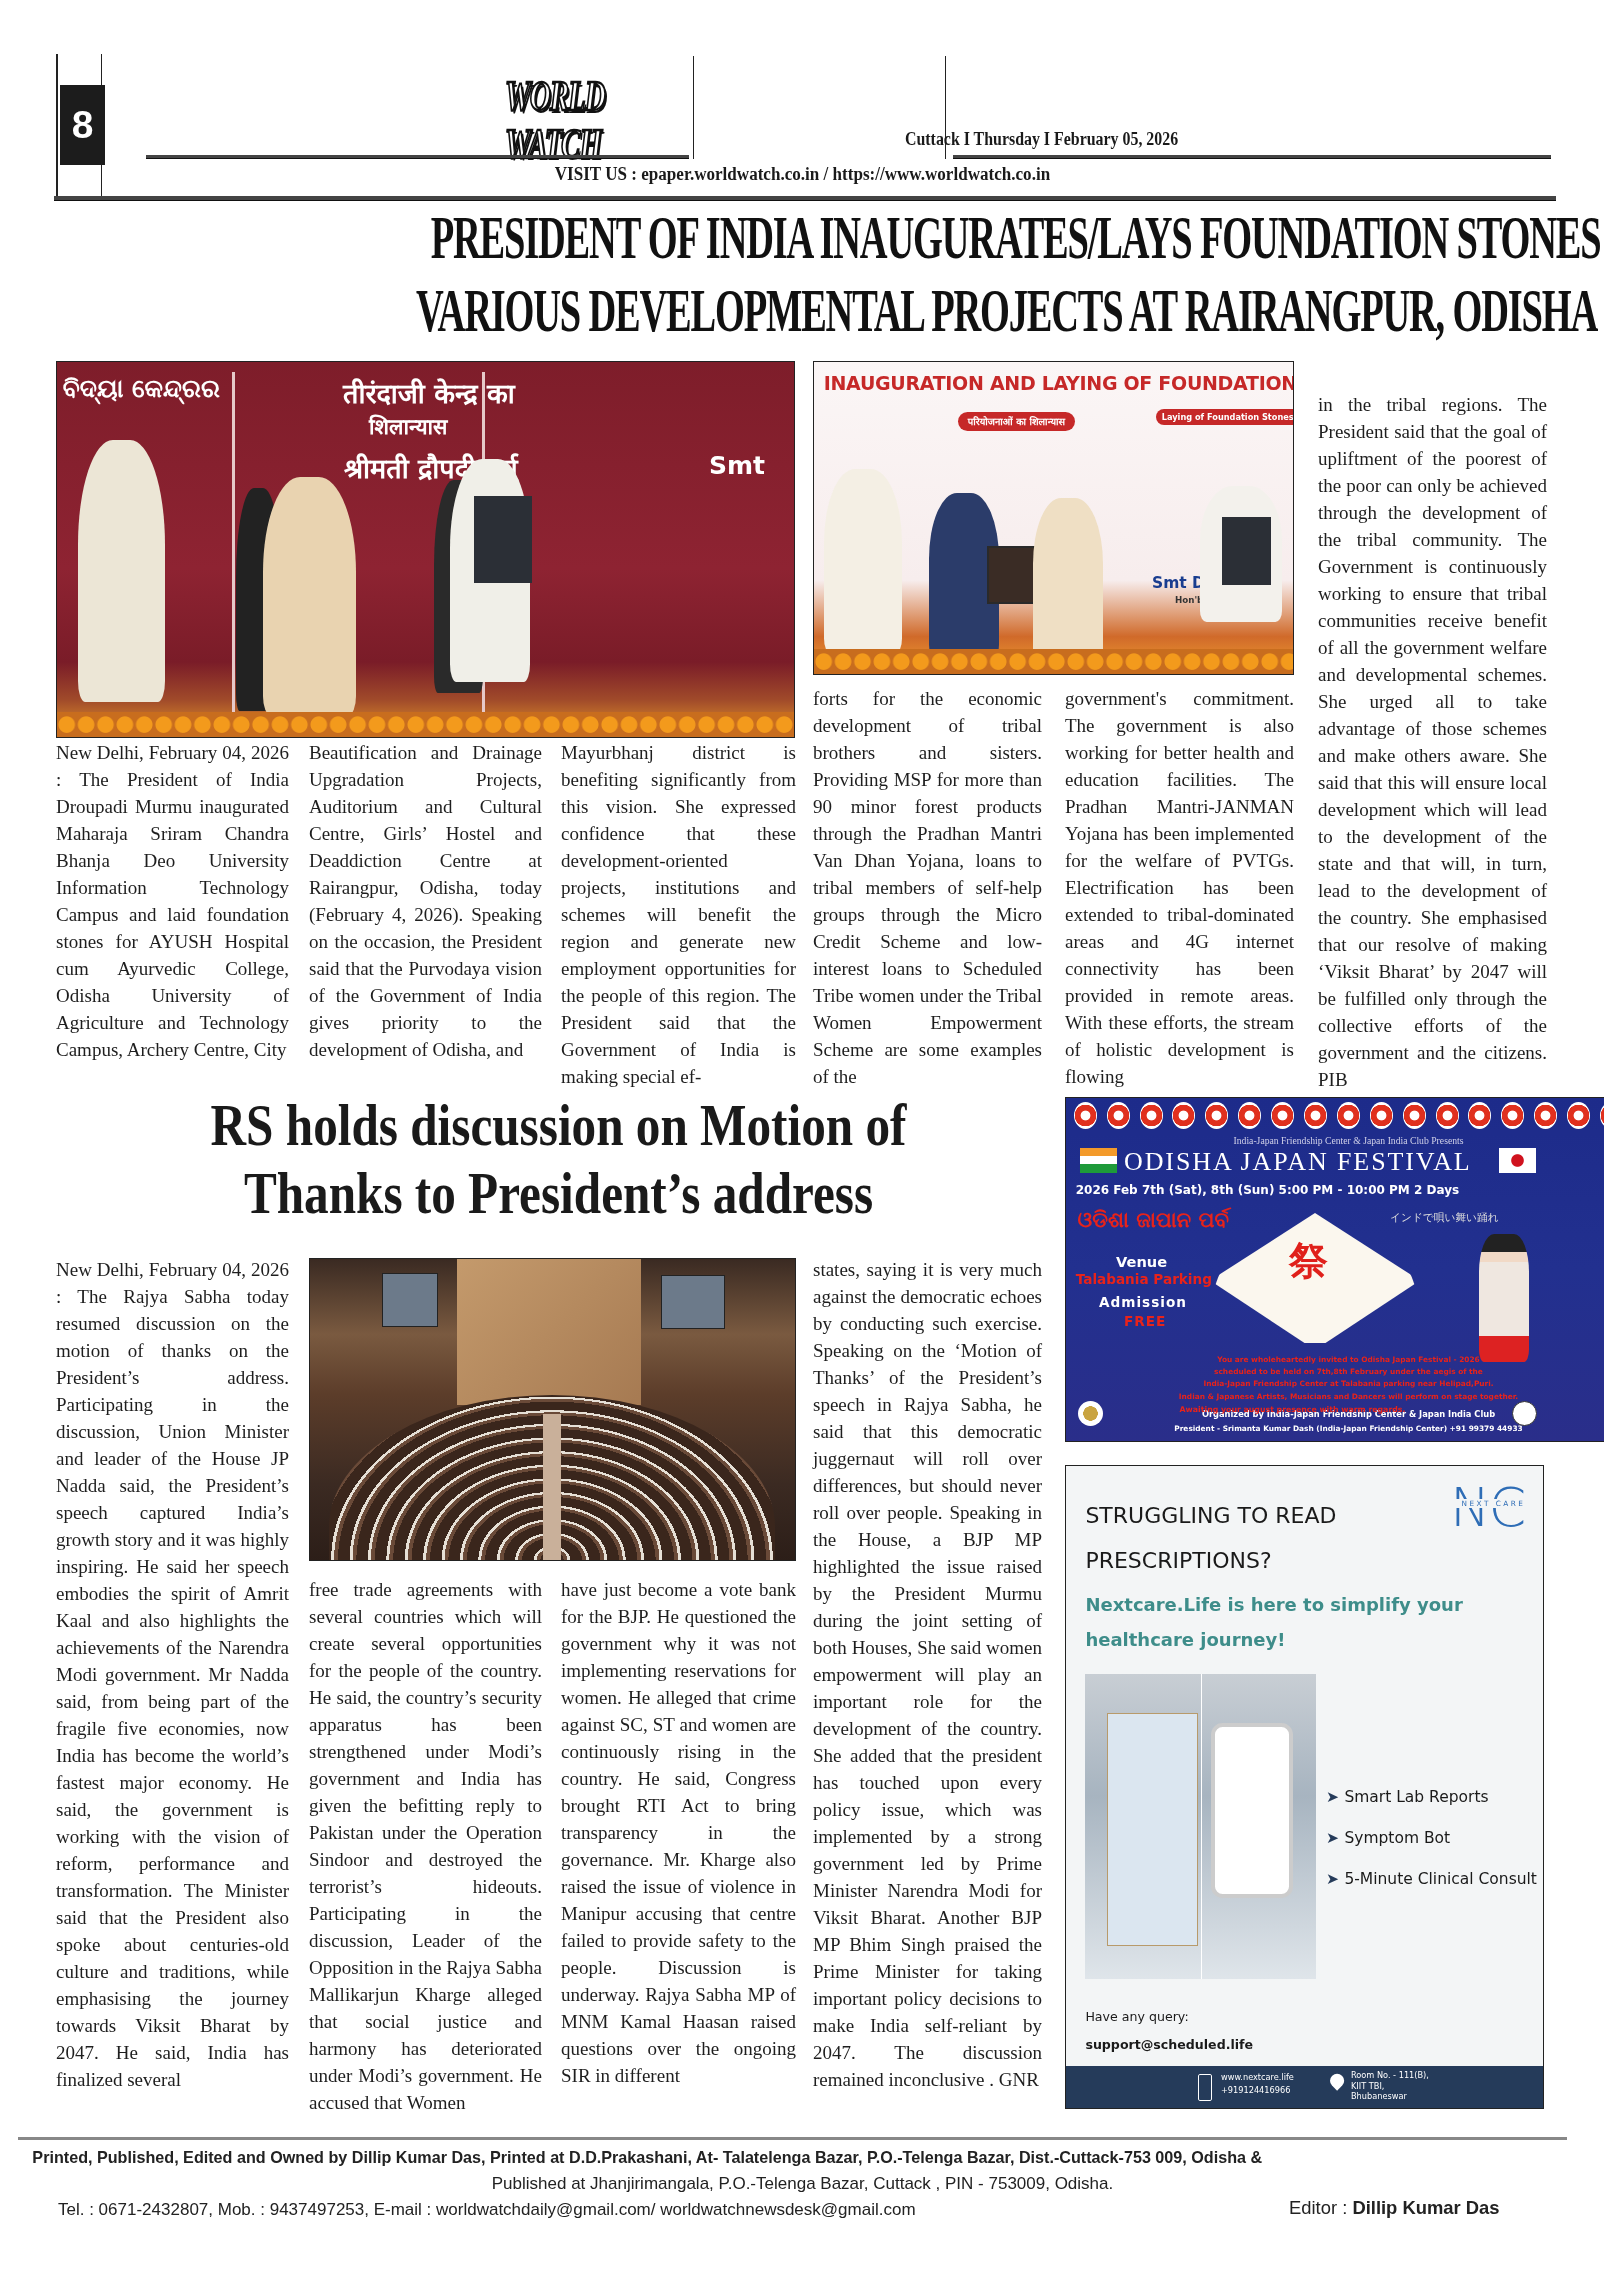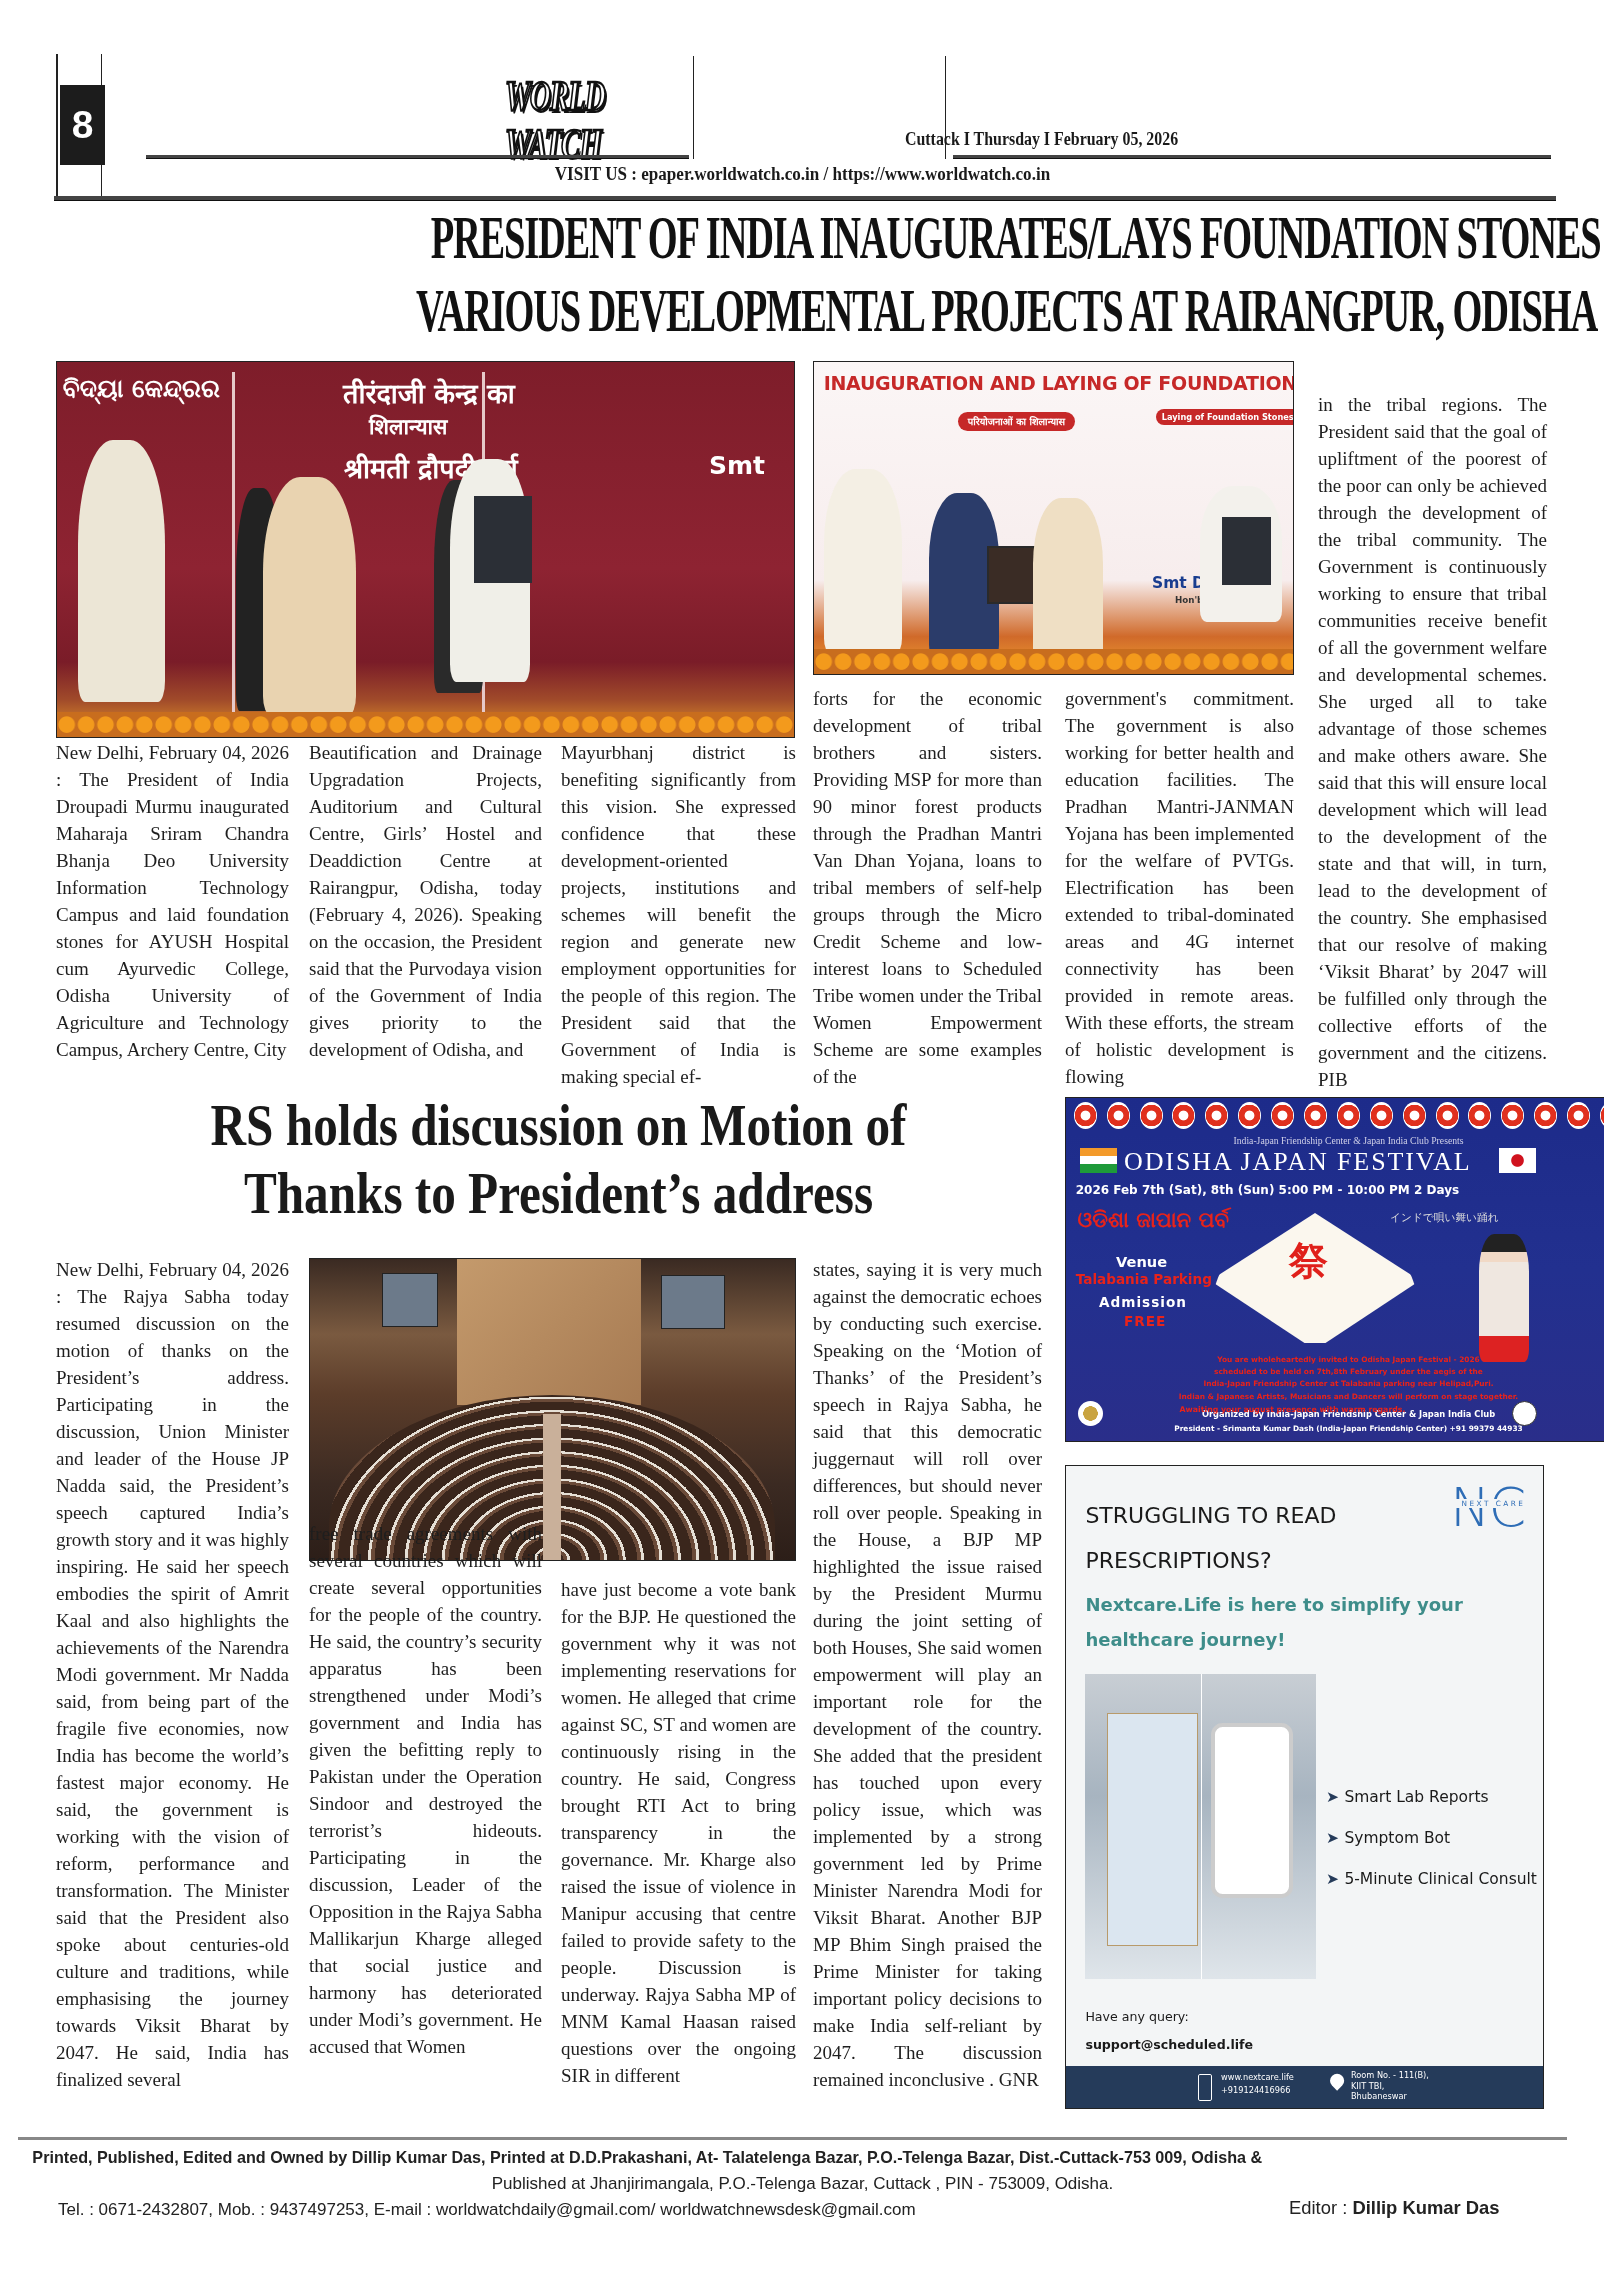--- a/index.html
+++ b/index.html
@@ -131,21 +131,21 @@
   <div style="position:absolute; left:72px; top:13.6px; width:56px; height:54px; background:#6c7a8a; border:1.9px solid #222;"></div>
   <div style="position:absolute; left:351px; top:15.5px; width:64px; height:54px; background:#6c7a8a; border:1.9px solid #222;"></div>
   <div style="position:absolute; left:19.4px; top:136px; width:446px; height:165px; border-radius:50% 50% 0 0 / 80% 80% 0 0;
     background:repeating-radial-gradient(ellipse at 50% 100%, #3a261c 0 11.6px, #6a4a38 11.6px 15.5px, #e6e0d6 15.5px 18.4px);"></div>
   <div style="position:absolute; left:233px; top:155px; width:17.5px; height:147px; background:#c9b09a;"></div>
 </div>
 
 <div class="col" style="left:56px; top:1256px; width:233px;">
     <p>New Delhi, February 04, 2026 :  The Rajya Sabha today resumed discussion on the motion of thanks on the President’s address. Participating in the discussion, Union Minister and leader of the House JP Nadda said, the President’s speech captured India’s growth story and it was highly inspiring. He said her speech embodies the spirit of Amrit Kaal and also highlights the achievements of the Narendra Modi government. Mr Nadda said, from being part of the fragile five economies, now India has become the world’s fastest major economy. He said, the government is working with the vision of reform, performance and transformation. The Minister said that the President also spoke about centuries-old culture and traditions, while emphasising the journey towards Viksit Bharat by 2047. He said, India has finalized several</p>
   </div>
-<div class="col" style="left:309px; top:1520px; width:233px;">
+<div class="col" style="left:309px; top:1576px; width:233px;">
     <p>free trade agreements with several countries which will create several opportunities for the people of the country. He said, the country’s security apparatus has been strengthened under Modi’s government and India has given the befitting reply to Pakistan under the Operation Sindoor and destroyed the terrorist’s hideouts. Participating in the discussion, Leader of the Opposition in the Rajya Sabha Mallikarjun Kharge alleged that social justice and harmony has deteriorated under Modi’s government. He accused that Women</p>
   </div>
 <div class="col" style="left:561px; top:1576px; width:235px;">
     <p>have just become a vote bank for the BJP. He questioned the government why it was not implementing reservations for women. He alleged that crime against SC, ST and women are continuously rising in the country. He said, Congress brought RTI Act to bring transparency in the governance. Mr. Kharge also raised the issue of violence in Manipur accusing that centre failed to provide safety to the people. Discussion is underway. Rajya Sabha MP of MNM Kamal Haasan raised questions over the ongoing SIR in different</p>
   </div>
 <div class="col" style="left:813px; top:1256px; width:229px;">
     <p>states, saying it is very much against the democratic echoes by conducting such exercise. Speaking on the ‘Motion of Thanks’ of the President’s speech in Rajya Sabha, he said that this democratic juggernaut will roll over differences, but should never roll over people. Speaking in the House, a BJP MP highlighted the issue raised by the President Murmu during the joint setting of both Houses, She said women empowerment will play an important role for the development of the country. She added that the president has touched upon every policy issue, which was implemented by a strong government led by Prime Minister Narendra Modi for Viksit Bharat. Another BJP MP Bhim Singh praised the Prime Minister for taking important policy decisions to make India self-reliant by 2047. The discussion remained inconclusive . GNR</p>
   </div>
 
 <div class="ad-japan">

